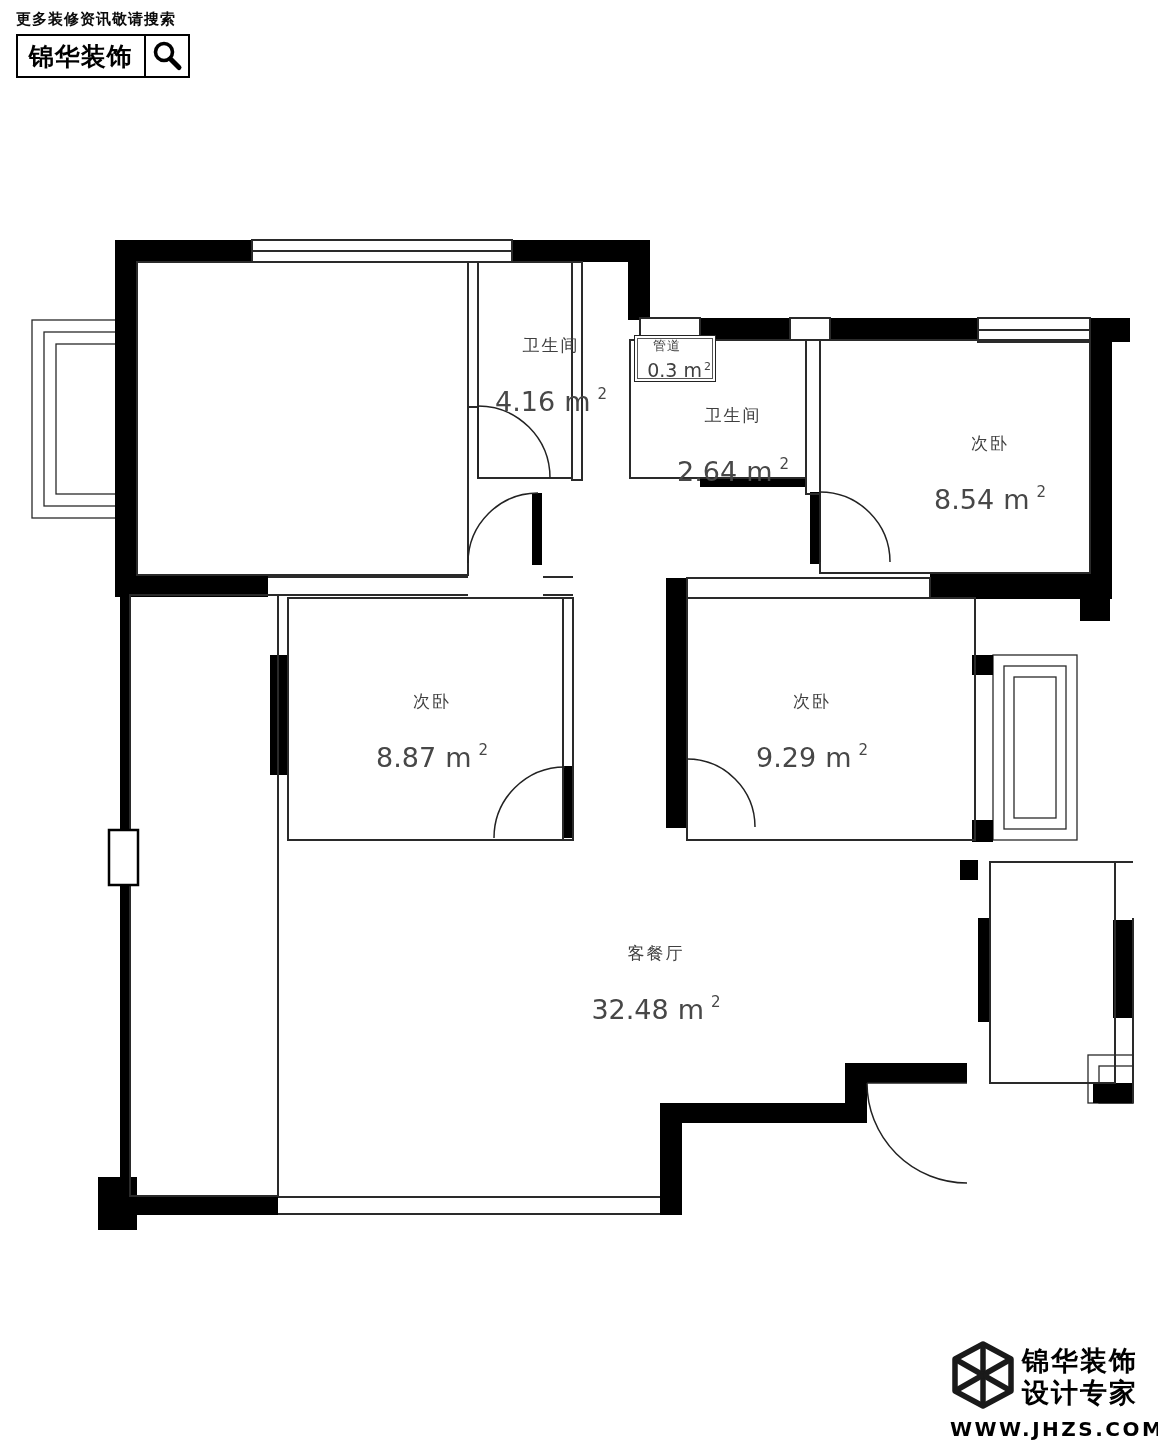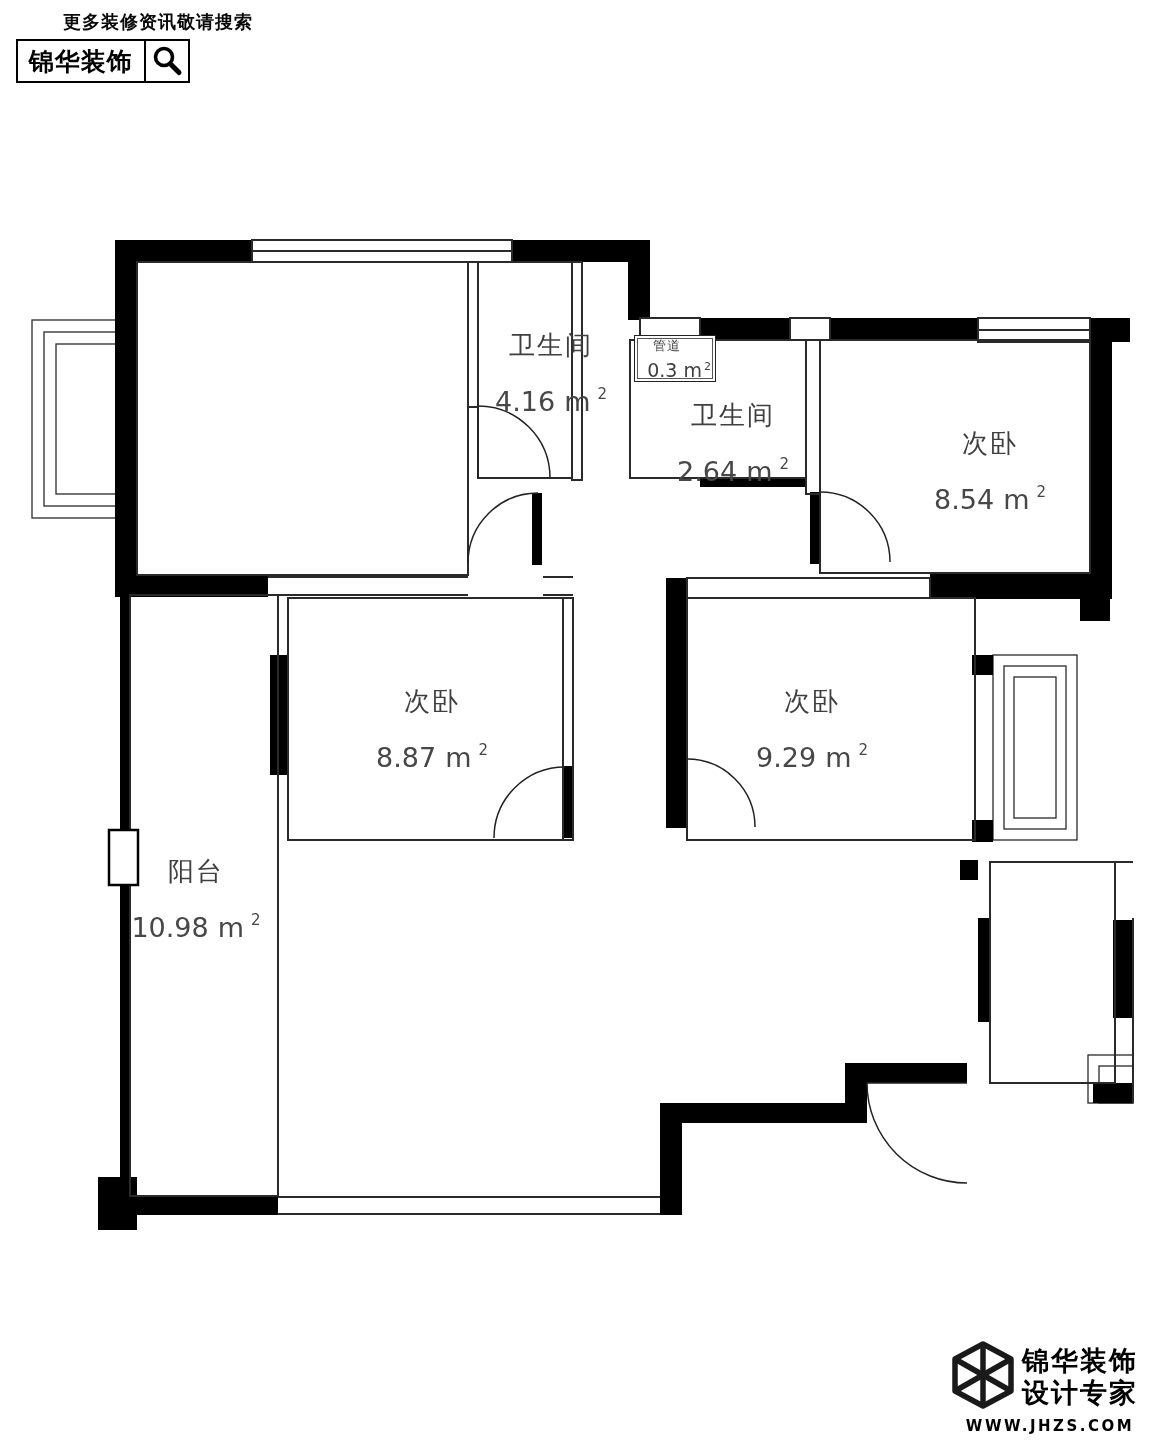--- a/index.html
+++ b/index.html
@@ -1,44 +1,44 @@
 <!DOCTYPE html>
 <html><head>
 <meta charset="utf-8">
 <style>
   html,body{margin:0;padding:0;background:#fff;}
   .canvas{position:relative;width:1158px;height:1447px;background:#fff;overflow:hidden;
           font-family:"DejaVu Sans","Liberation Sans",sans-serif;}
   
   .header{position:absolute;left:16px;top:10px;}
-  .tagline{font-size:18px;font-weight:bold;color:#0a0a0a;letter-spacing:1px;margin-left:47px;}
+  .tagline{font-size:15px;font-weight:bold;color:#0a0a0a;letter-spacing:1px;}
   .brand-box{margin-top:5px;width:170px;height:40px;border:2.5px solid #000;display:flex;align-items:stretch;background:#fff;}
   .brand-name{flex:1;display:flex;align-items:center;justify-content:center;font-size:25px;font-weight:bold;color:#000;letter-spacing:1px;}
   .brand-sep{width:2.5px;background:#000;}
   .brand-ico{width:42px;display:flex;align-items:center;justify-content:center;}
   
   .plan{position:absolute;left:0;top:0;}
   
   .room-label{position:absolute;transform:translateX(-50%);text-align:center;color:#3f3f3f;white-space:nowrap;}
-  .rname{font-size:26px;line-height:30px;letter-spacing:2px;}
+  .rname{font-size:17px;line-height:30px;letter-spacing:2px;}
   .rarea{font-size:27px;line-height:32px;margin-top:20px;color:#474747;}
   .rarea .unit{margin-left:9px;}
   .rarea sup{font-size:15px;margin-left:7px;position:relative;top:-2px;}
   
   .duct-box{position:absolute;left:634px;top:335px;width:80px;height:45px;border:1.5px solid #222;
             box-shadow:inset 0 0 0 2px #fff,inset 0 0 0 3px #555;background:#fff;color:#3f3f3f;}
   .duct-name{position:absolute;left:18px;top:1px;font-size:13px;letter-spacing:1px;}
   .duct-area{position:absolute;right:4px;bottom:0px;font-size:19px;}
   .duct-area sup{font-size:11px;margin-left:2px;}
   
   .footer{position:absolute;left:950px;top:1340px;width:200px;}
   .footer-row{display:flex;align-items:center;}
   .footer-brand{margin-left:6px;font-weight:bold;color:#000;}
   .fb-line{font-size:27px;line-height:32px;letter-spacing:2px;}
-  .footer-site{margin-top:3px;font-size:15px;font-weight:bold;color:#000;letter-spacing:2.5px;text-align:center;}
+  .footer-site{margin-top:3px;font-size:20px;font-weight:bold;color:#000;letter-spacing:2.5px;text-align:center;}
 </style>
 </head>
 <body>
 
 <div class="canvas">
 
   <div class="header">
     <div class="tagline">更多装修资讯敬请搜索</div>
     <div class="brand-box">
       <div class="brand-name">锦华装饰</div>
@@ -167,23 +167,23 @@
     <div class="rarea"><span>8.54</span><span class="unit">m</span><sup>2</sup></div>
   </div>
   <div class="room-label" style="left:432px;top:686px">
     <div class="rname">次卧</div>
     <div class="rarea"><span>8.87</span><span class="unit">m</span><sup>2</sup></div>
   </div>
   <div class="room-label" style="left:812px;top:686px">
     <div class="rname">次卧</div>
     <div class="rarea"><span>9.29</span><span class="unit">m</span><sup>2</sup></div>
   </div>
-  <div class="room-label" style="left:196px;top:856px">
-    <div class="rname">阳台</div>
-    <div class="rarea"><span>10.98</span><span class="unit">m</span><sup>2</sup></div>
+  <div class="room-label" style="left:656px;top:938px">
+    <div class="rname">客餐厅</div>
+    <div class="rarea"><span>32.48</span><span class="unit">m</span><sup>2</sup></div>
   </div>
 
   <div class="footer">
     <div class="footer-row">
       <span>
         <svg width="66" height="70" viewBox="0 0 66 70">
           <g stroke="#1a1a1a" stroke-width="5.5" fill="none" stroke-linejoin="round">
             <polygon points="33,4 61,19 61,51 33,66 5,51 5,19"></polygon>
             <line x1="33" y1="4" x2="33" y2="35"></line>
             <line x1="61" y1="19" x2="33" y2="35"></line>

